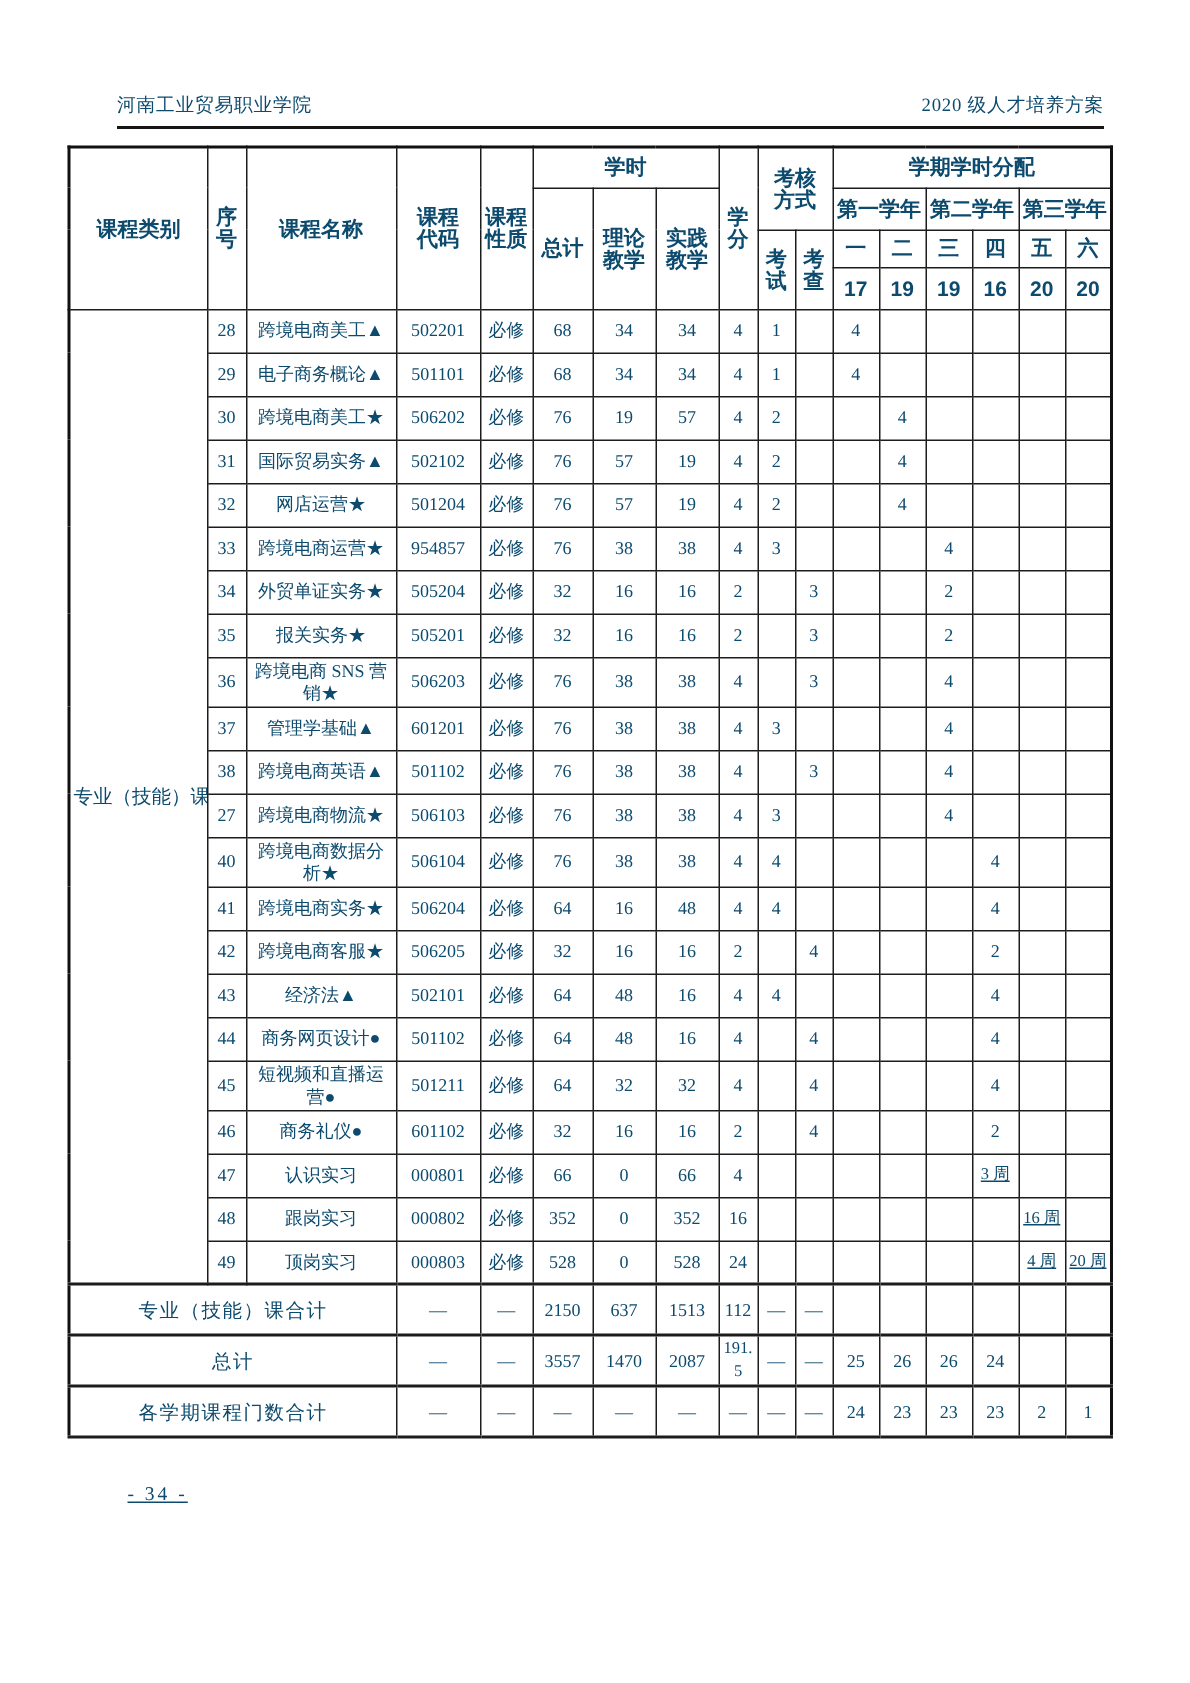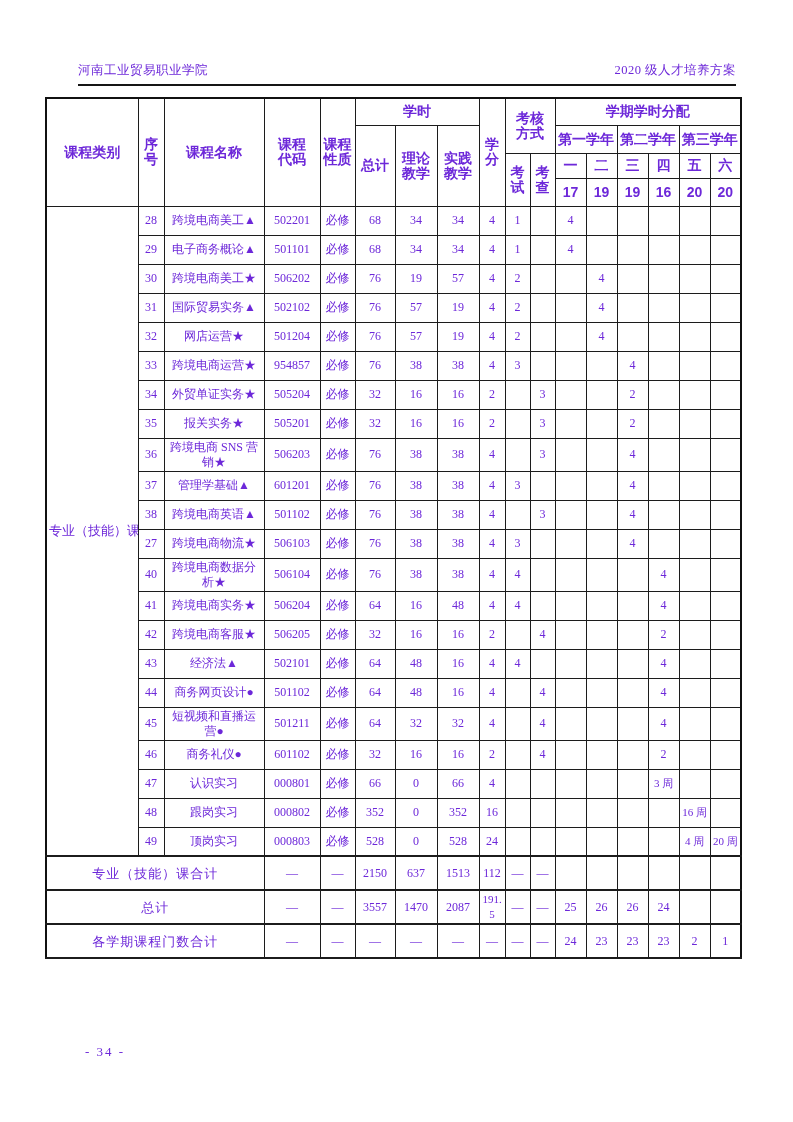--- a/index.html
+++ b/index.html
@@ -1,21 +1,21 @@
 <!DOCTYPE html>
 <html><head>
 <meta charset="utf-8">
 <style>
   html,body{margin:0;padding:0;background:#ffffff;}
   .page{
     position:relative;
     width:778px;height:1122px;
     background:#ffffff;
     font-family:"Liberation Serif", serif;
-    color:#6d28d9;
+    color:#0c4a6e;
     overflow:hidden;
     border-radius:24px;
   }
   
   .doc-header{
     position:absolute;left:78px;top:62px;width:658px;
     display:flex;justify-content:space-between;align-items:flex-end;
     font-size:12.5px;letter-spacing:.5px;
     border-bottom:2.5px solid #151515;
     padding-bottom:5px;
@@ -37,29 +37,29 @@
   table.course{border:2px solid #111;}
   table.course th{
     font-family:"Liberation Sans", sans-serif;
     font-weight:700;font-size:14px;
     white-space:pre-line;
   }
   tr.h1{height:27px} tr.h2{height:28px} tr.h3{height:25px} tr.h4{height:28px}
   tbody tr{height:29px}
   td.name{text-align:left;padding-left:4px;}
   td.cat{font-size:13px;white-space:nowrap;padding:0;}
-  td.weeks{white-space:nowrap;font-size:11px;}
+  td.weeks{white-space:nowrap;font-size:11px;text-decoration:underline;}
   td.credsum{font-size:11px;word-break:break-all;line-height:13px;}
   tr.summary{height:34px;margin-top:48px;}
   tr.summary td{border-top-width:2px;border-bottom-width:2px;}
   td.sumlabel{font-size:13px;letter-spacing:1px;}
   
   .page-number{
-    position:absolute;left:85px;top:1044px;
-    font-size:13px;letter-spacing:2px;
+    position:absolute;left:85px;top:988px;
+    font-size:13px;letter-spacing:2px;text-decoration:underline;
   }
 </style>
 </head>
 <body>
 
 <div class="page">
 
   <div class="doc-header">
     <span>河南工业贸易职业学院</span>
     <span>2020 级人才培养方案</span>

